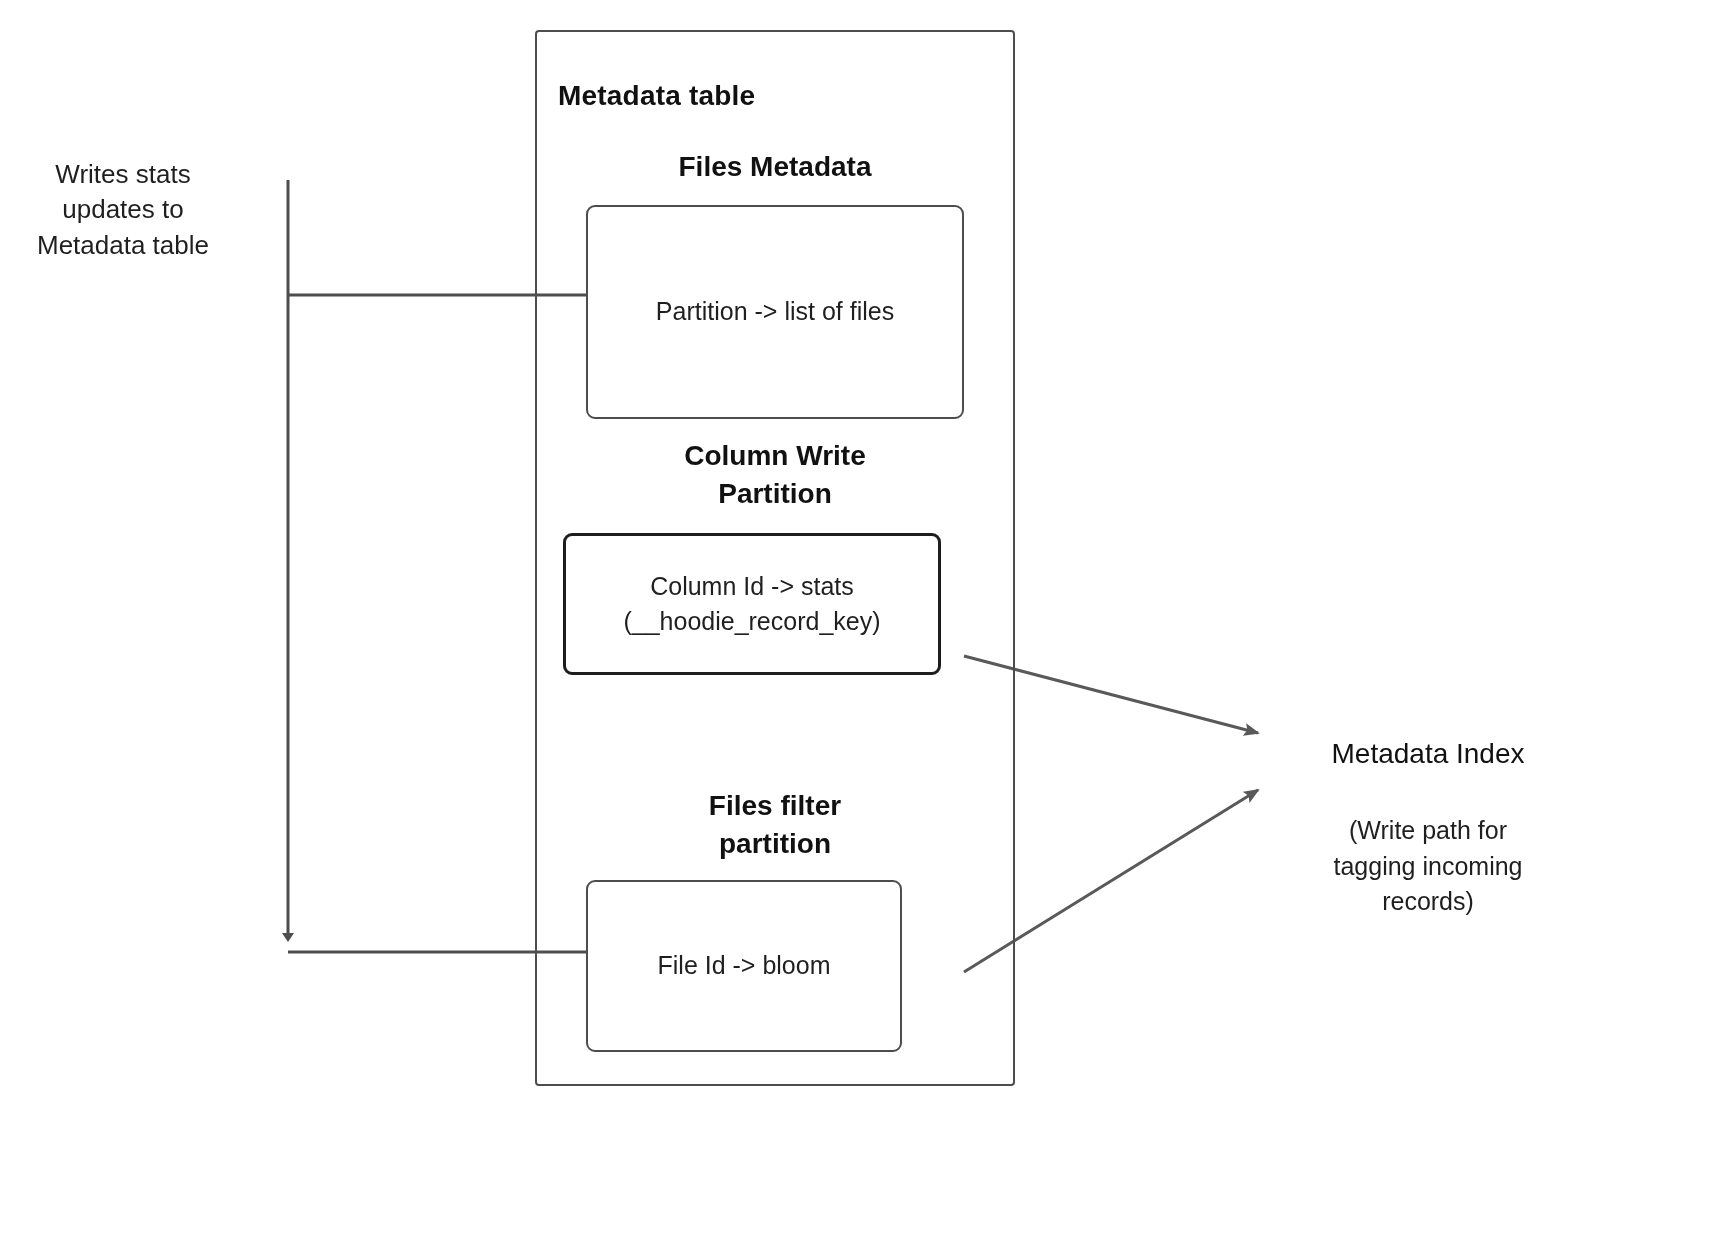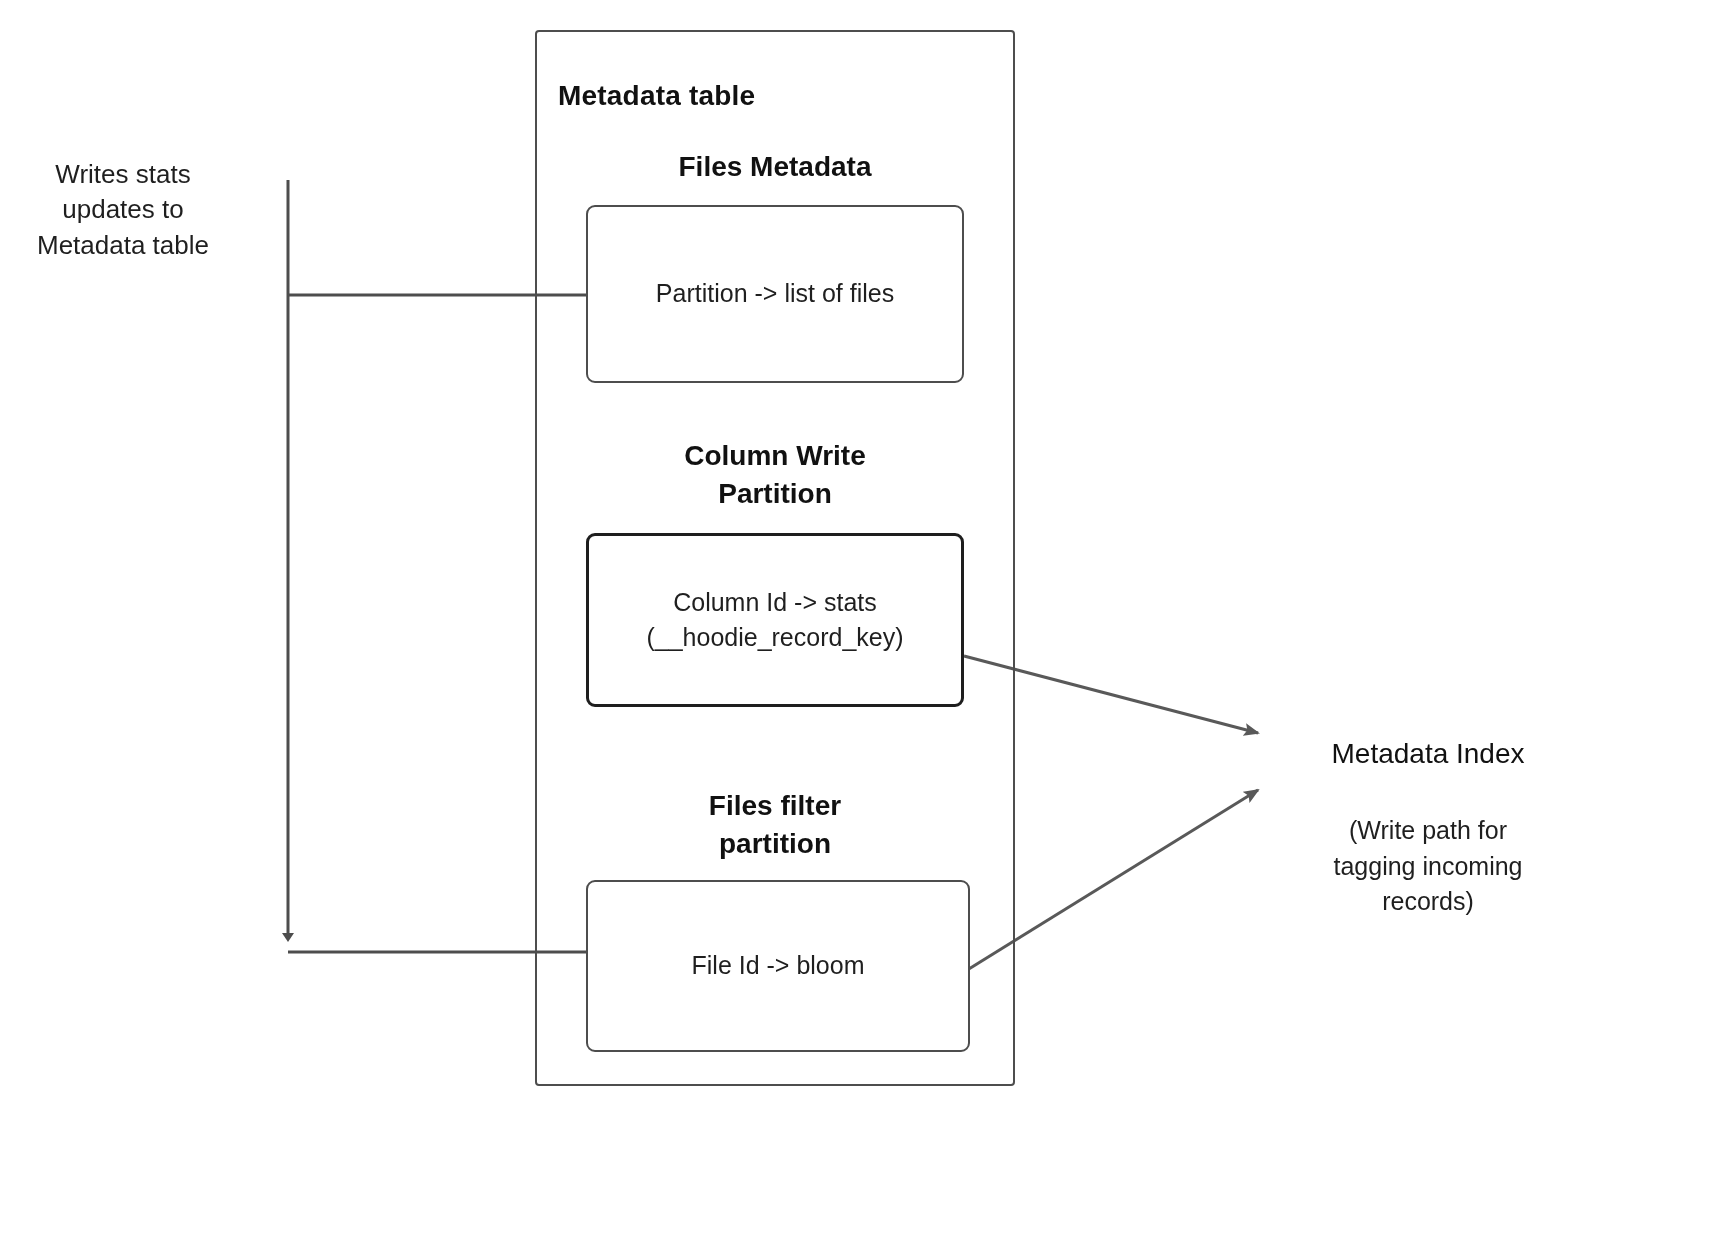--- a/index.html
+++ b/index.html
@@ -93,24 +93,24 @@
     justify-content: center;
     background: #ffffff;
   }
   .inner-box .inner-text {
     font-size: 25px;
     color: #1f1f1f;
     text-align: center;
     line-height: 1.42;
     white-space: pre-line;
   }
-  #files-box    { left: 586px; top: 205px; width: 378px; height: 178px; }
-  #colstats-box { left: 586px; top: 533px; width: 378px; height: 174px;
+  #files-box    { left: 586px; top: 205px; width: 378px; height: 214px; }
+  #colstats-box { left: 563px; top: 533px; width: 378px; height: 142px;
                   border-color: #1e1e1e; border-width: 3px; }
-  #bloom-box    { left: 586px; top: 880px; width: 384px; height: 172px; }
+  #bloom-box    { left: 586px; top: 880px; width: 316px; height: 172px; }
 
   
   #metadata-index-title {
     position: absolute;
     left: 1288px;
     top: 738px;
     width: 280px;
     text-align: center;
     font-size: 28px;
     font-weight: normal;

